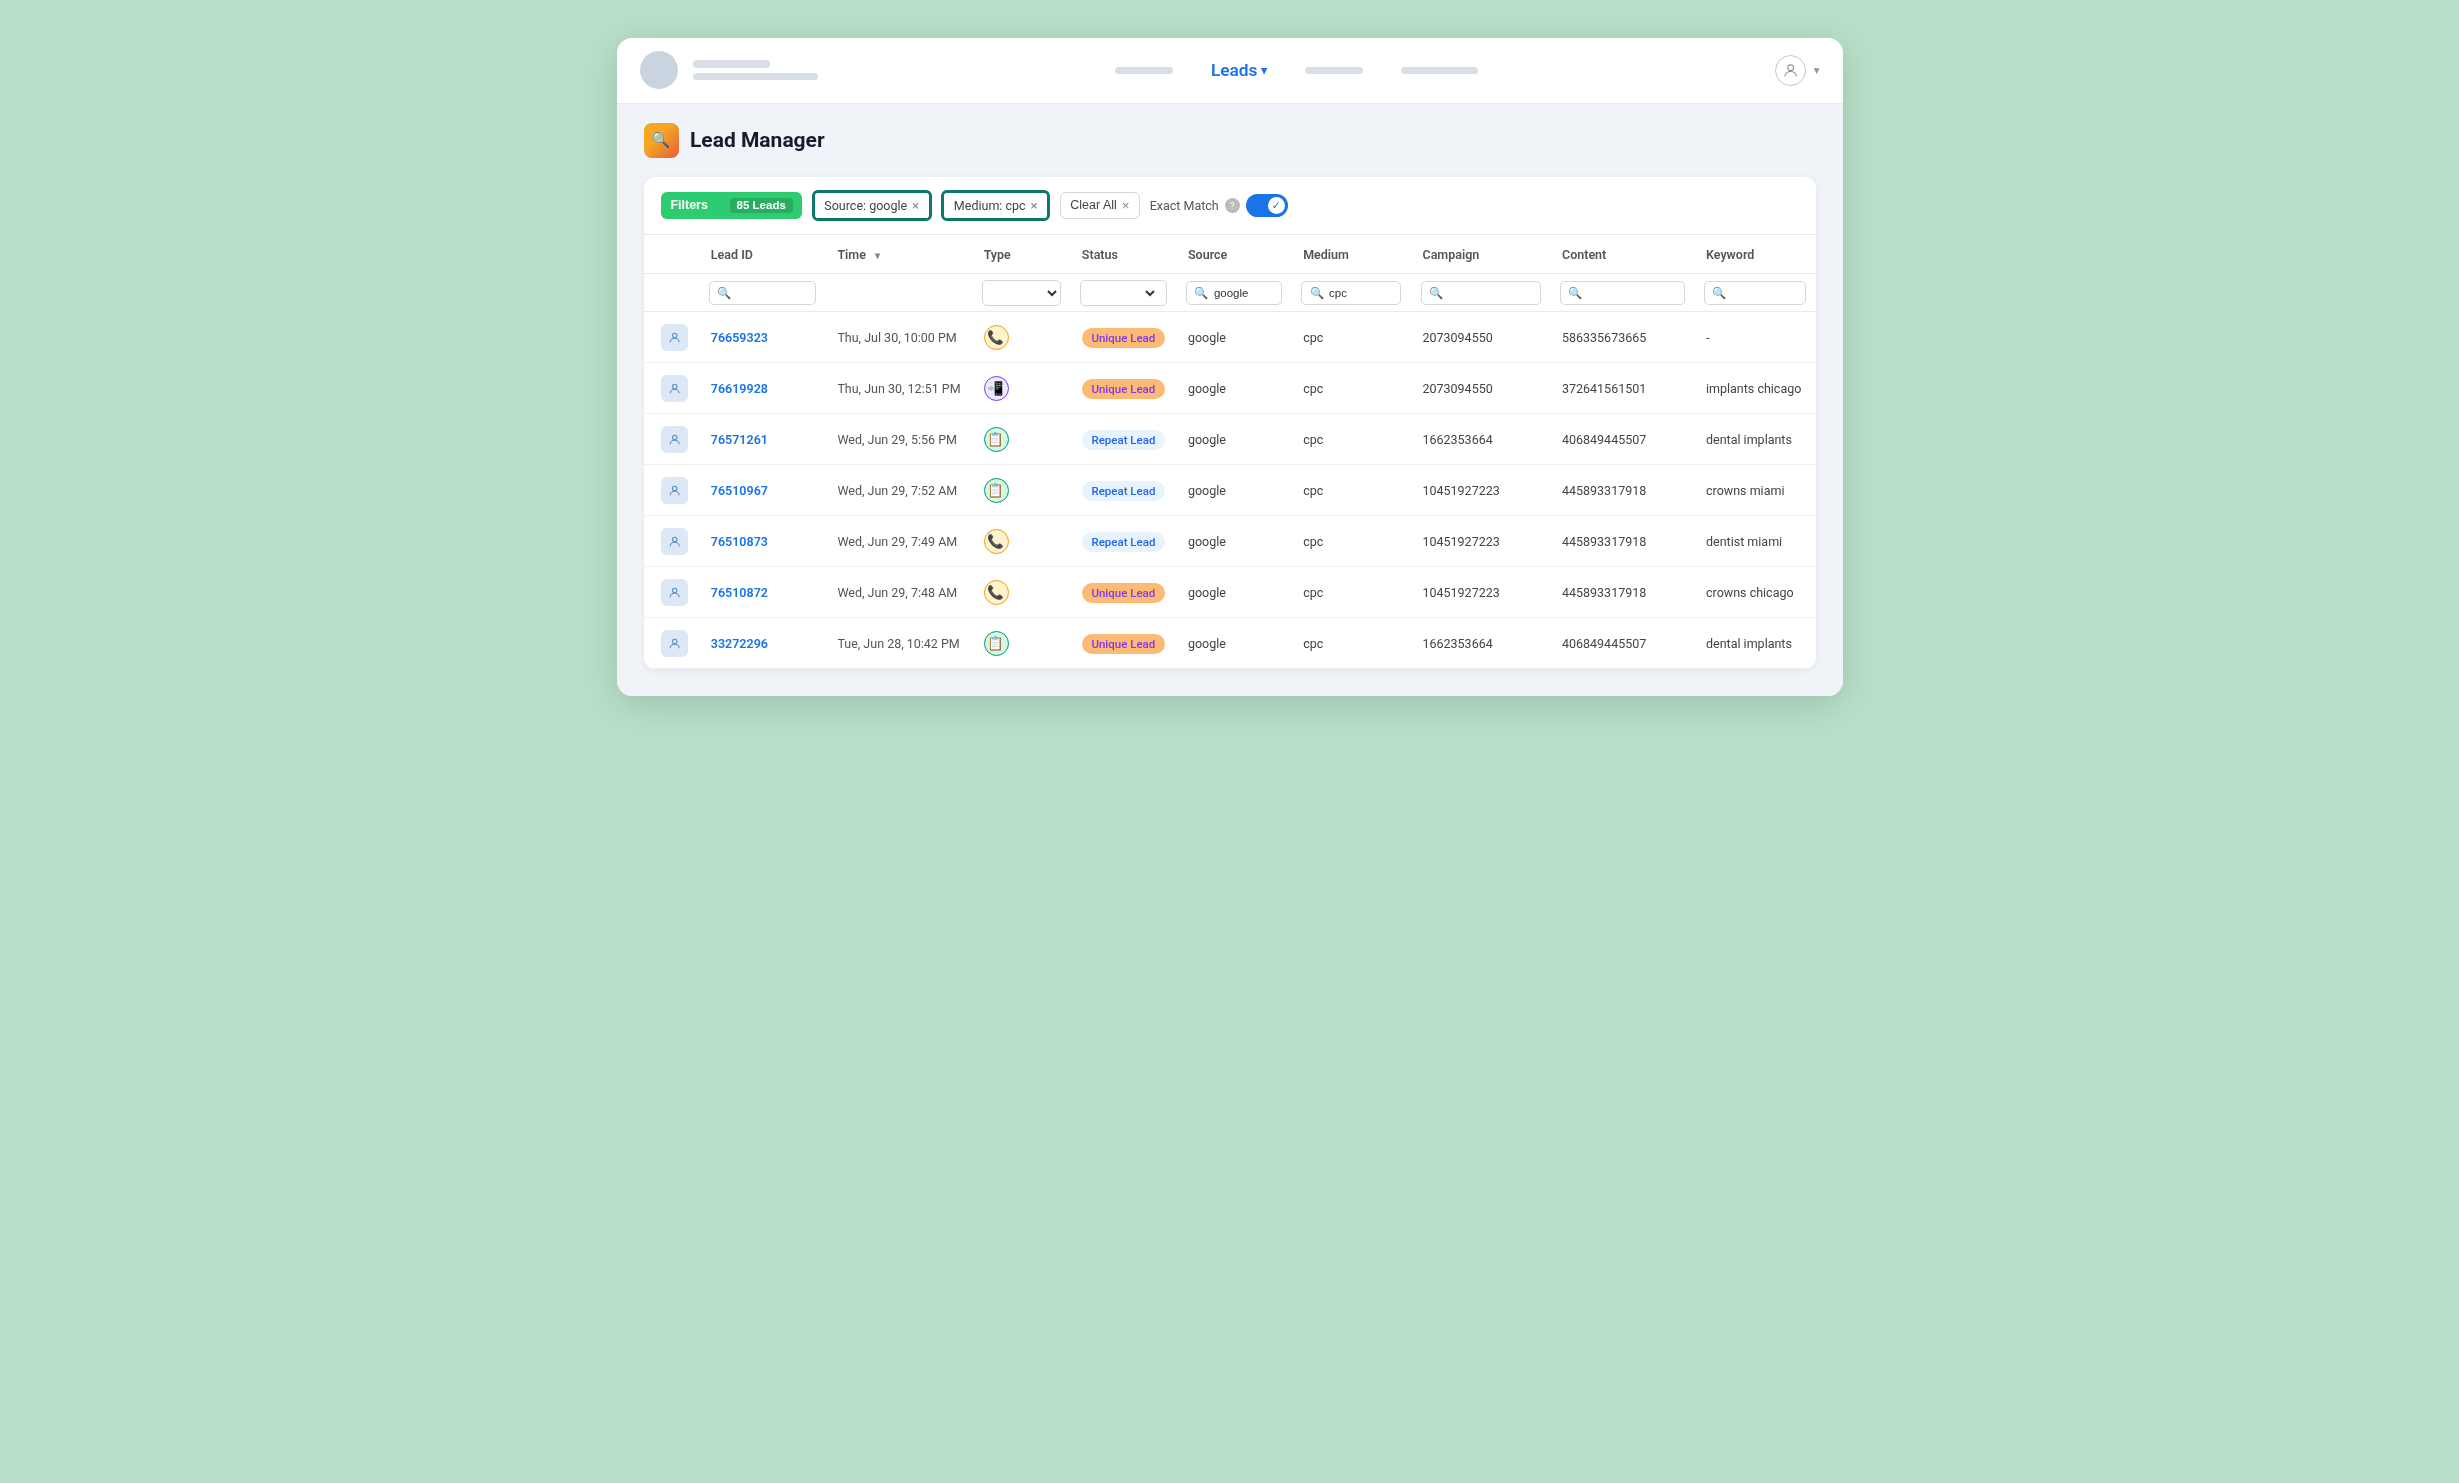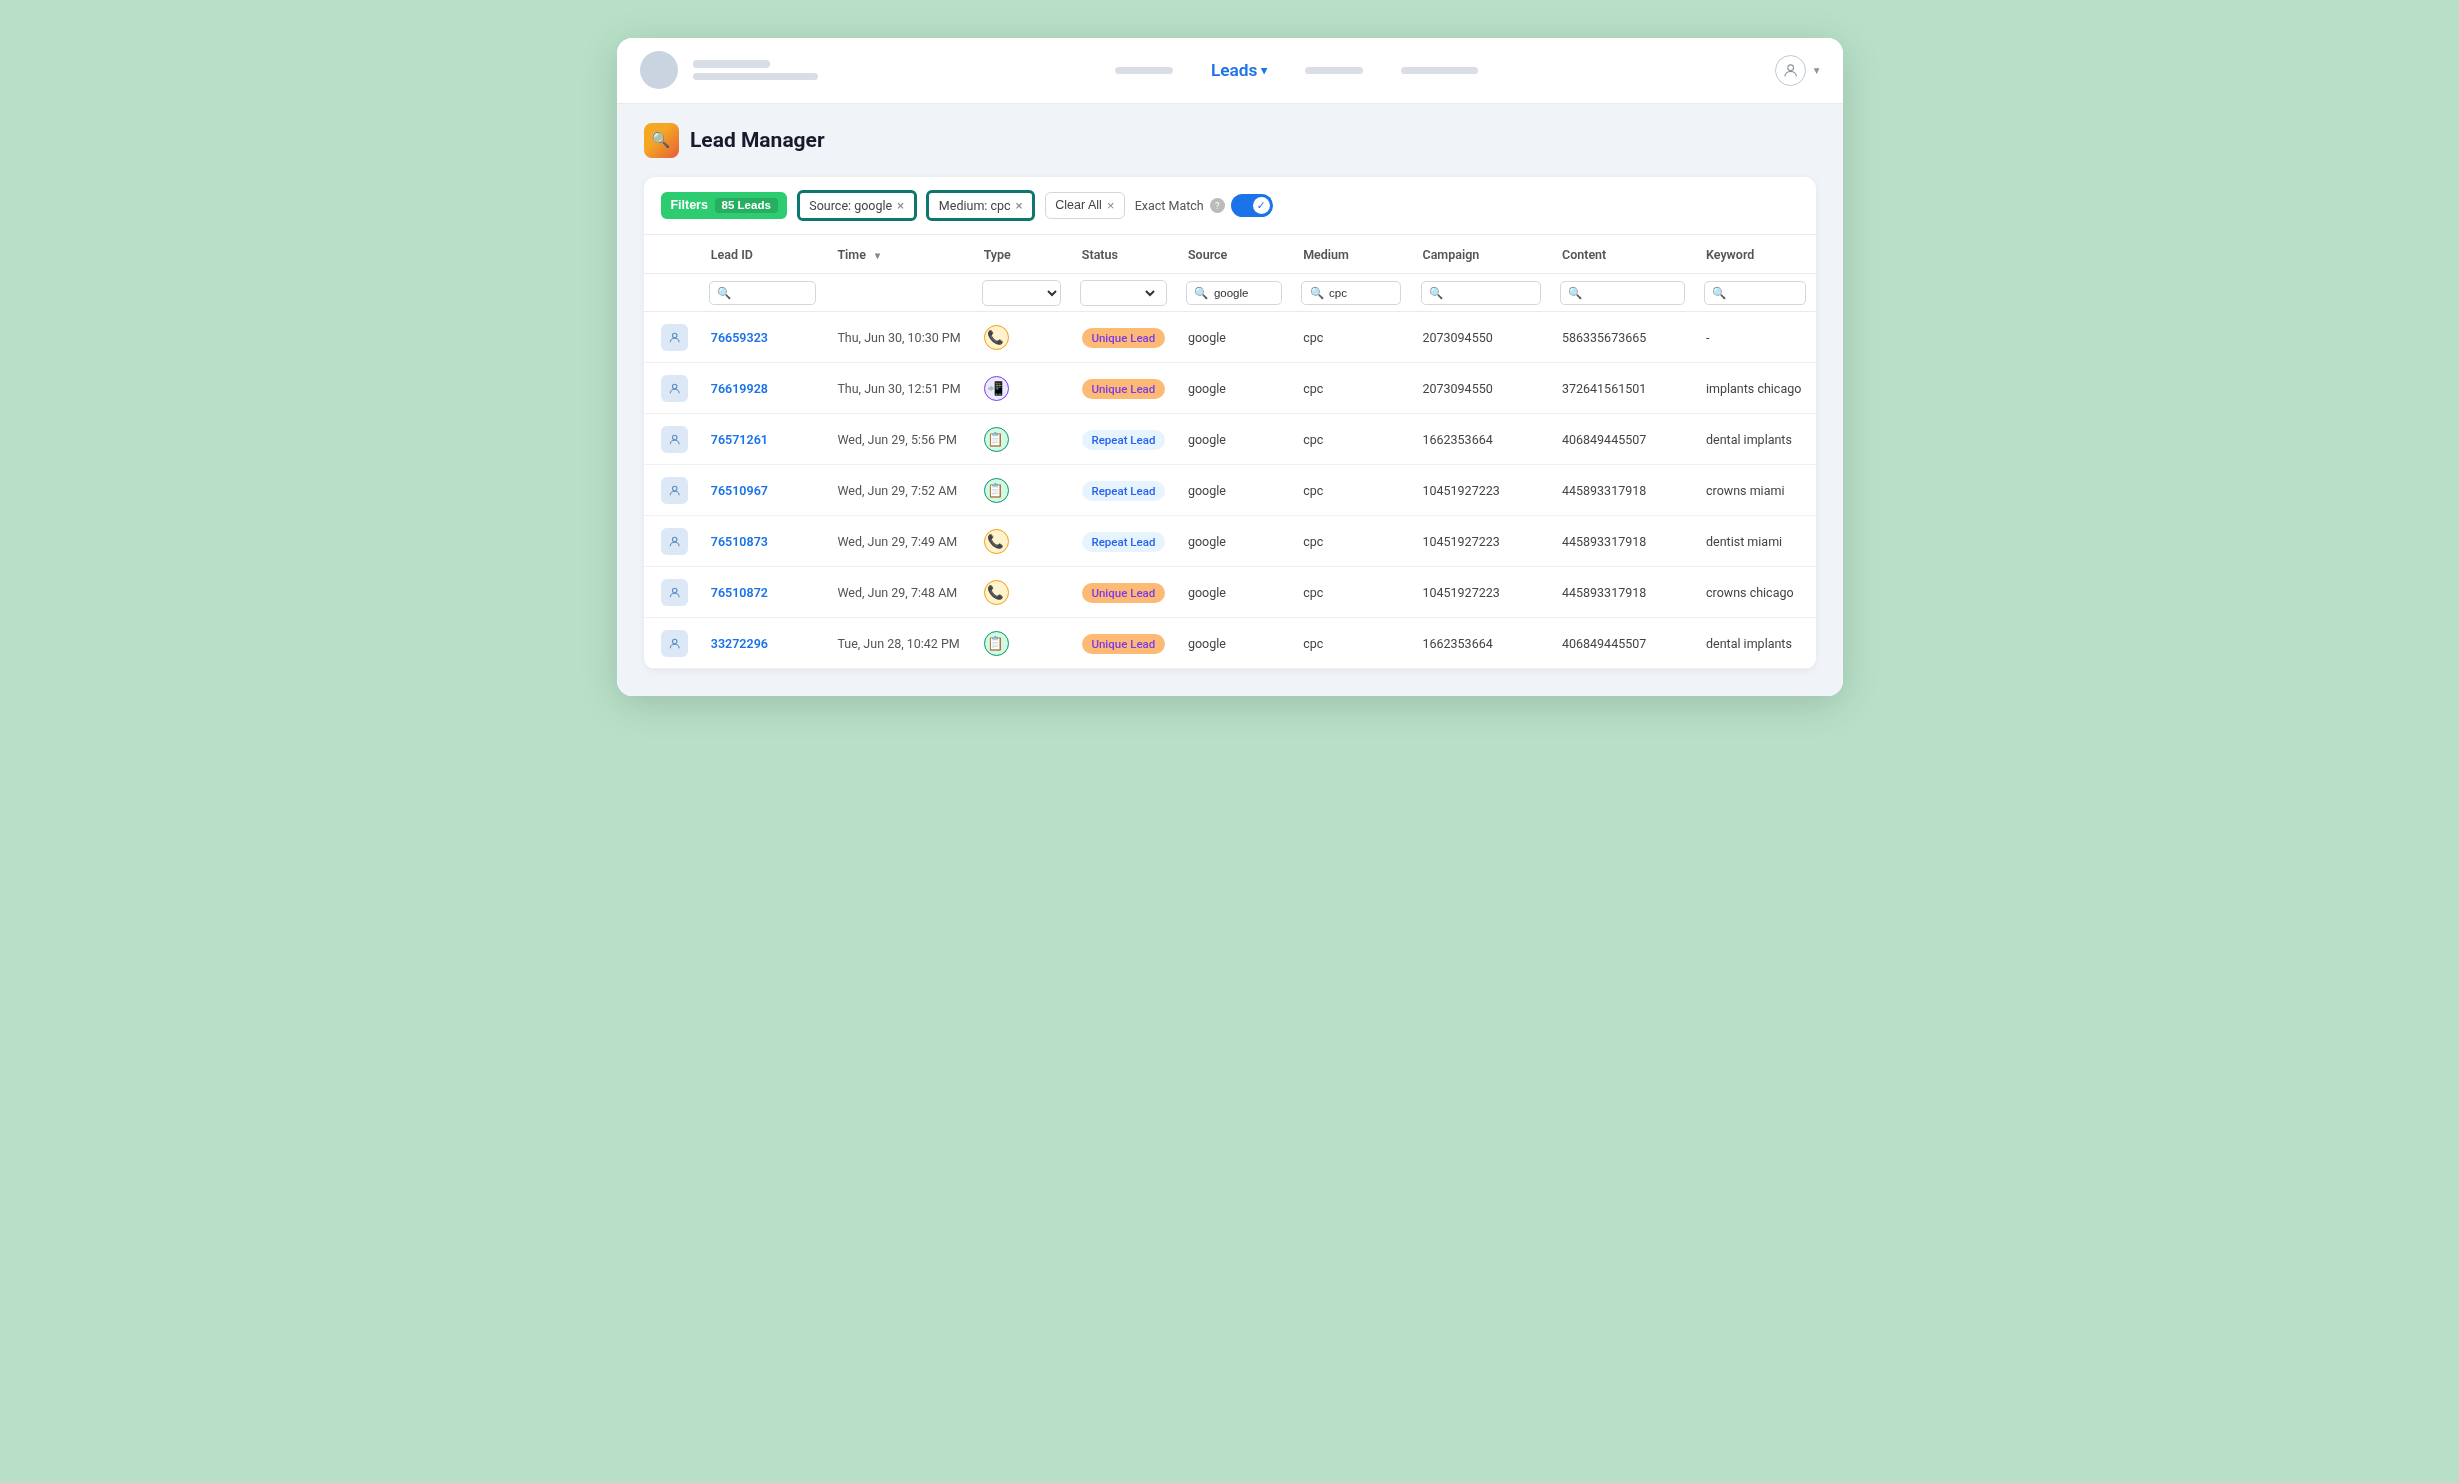--- a/index.html
+++ b/index.html
@@ -130,21 +130,21 @@
       background: #2ecc71;
       color: #fff;
       border: none;
       border-radius: 5.8px;
       padding: 5.8px 9.6px;
       font-size: 12.5px;
       font-weight: 600;
       cursor: pointer;
       display: flex;
       align-items: center;
-      gap: 7px;
+      gap: 22px;
     }
     .leads-badge {
       background: #27ae60;
       color: #fff;
       border-radius: 3.8px;
       padding: 1.9px 6.7px;
       font-size: 11.5px;
       font-weight: 700;
     }
     .filter-tag {
@@ -506,21 +506,21 @@
       <div class="avatar-cell">
         <svg width="13.4" height="13.4" viewBox="0 0 24 24" fill="none" stroke="#5b8ec4" stroke-width="2">
           <circle cx="12" cy="8" r="4"></circle>
           <path d="M4 20c0-4 3.6-7 8-7s8 3 8 7"></path>
         </svg>
       </div>
     </td>
     <td>
       <a class="lead-id-link">76659323</a>
     </td>
-    <td style="white-space:nowrap;color:#555;">Thu, Jun 30, 10:30 PM</td>
+    <td style="white-space:nowrap;color:#555;">Thu, Jul 30, 10:00 PM</td>
     <td style="text-align:center;">
       <div style="width:25px;height:25px;border-radius:50%;background:#fff3cd;border:1.4px solid #f59e0b;display:flex;align-items:center;justify-content:center;font-size:13.4px;">📞</div>
     </td>
     <td><span class="badge-unique">Unique Lead</span></td>
     <td>google</td>
     <td>cpc</td>
     <td>2073094550</td>
     <td>586335673665</td>
     <td>-</td>
   </tr>

